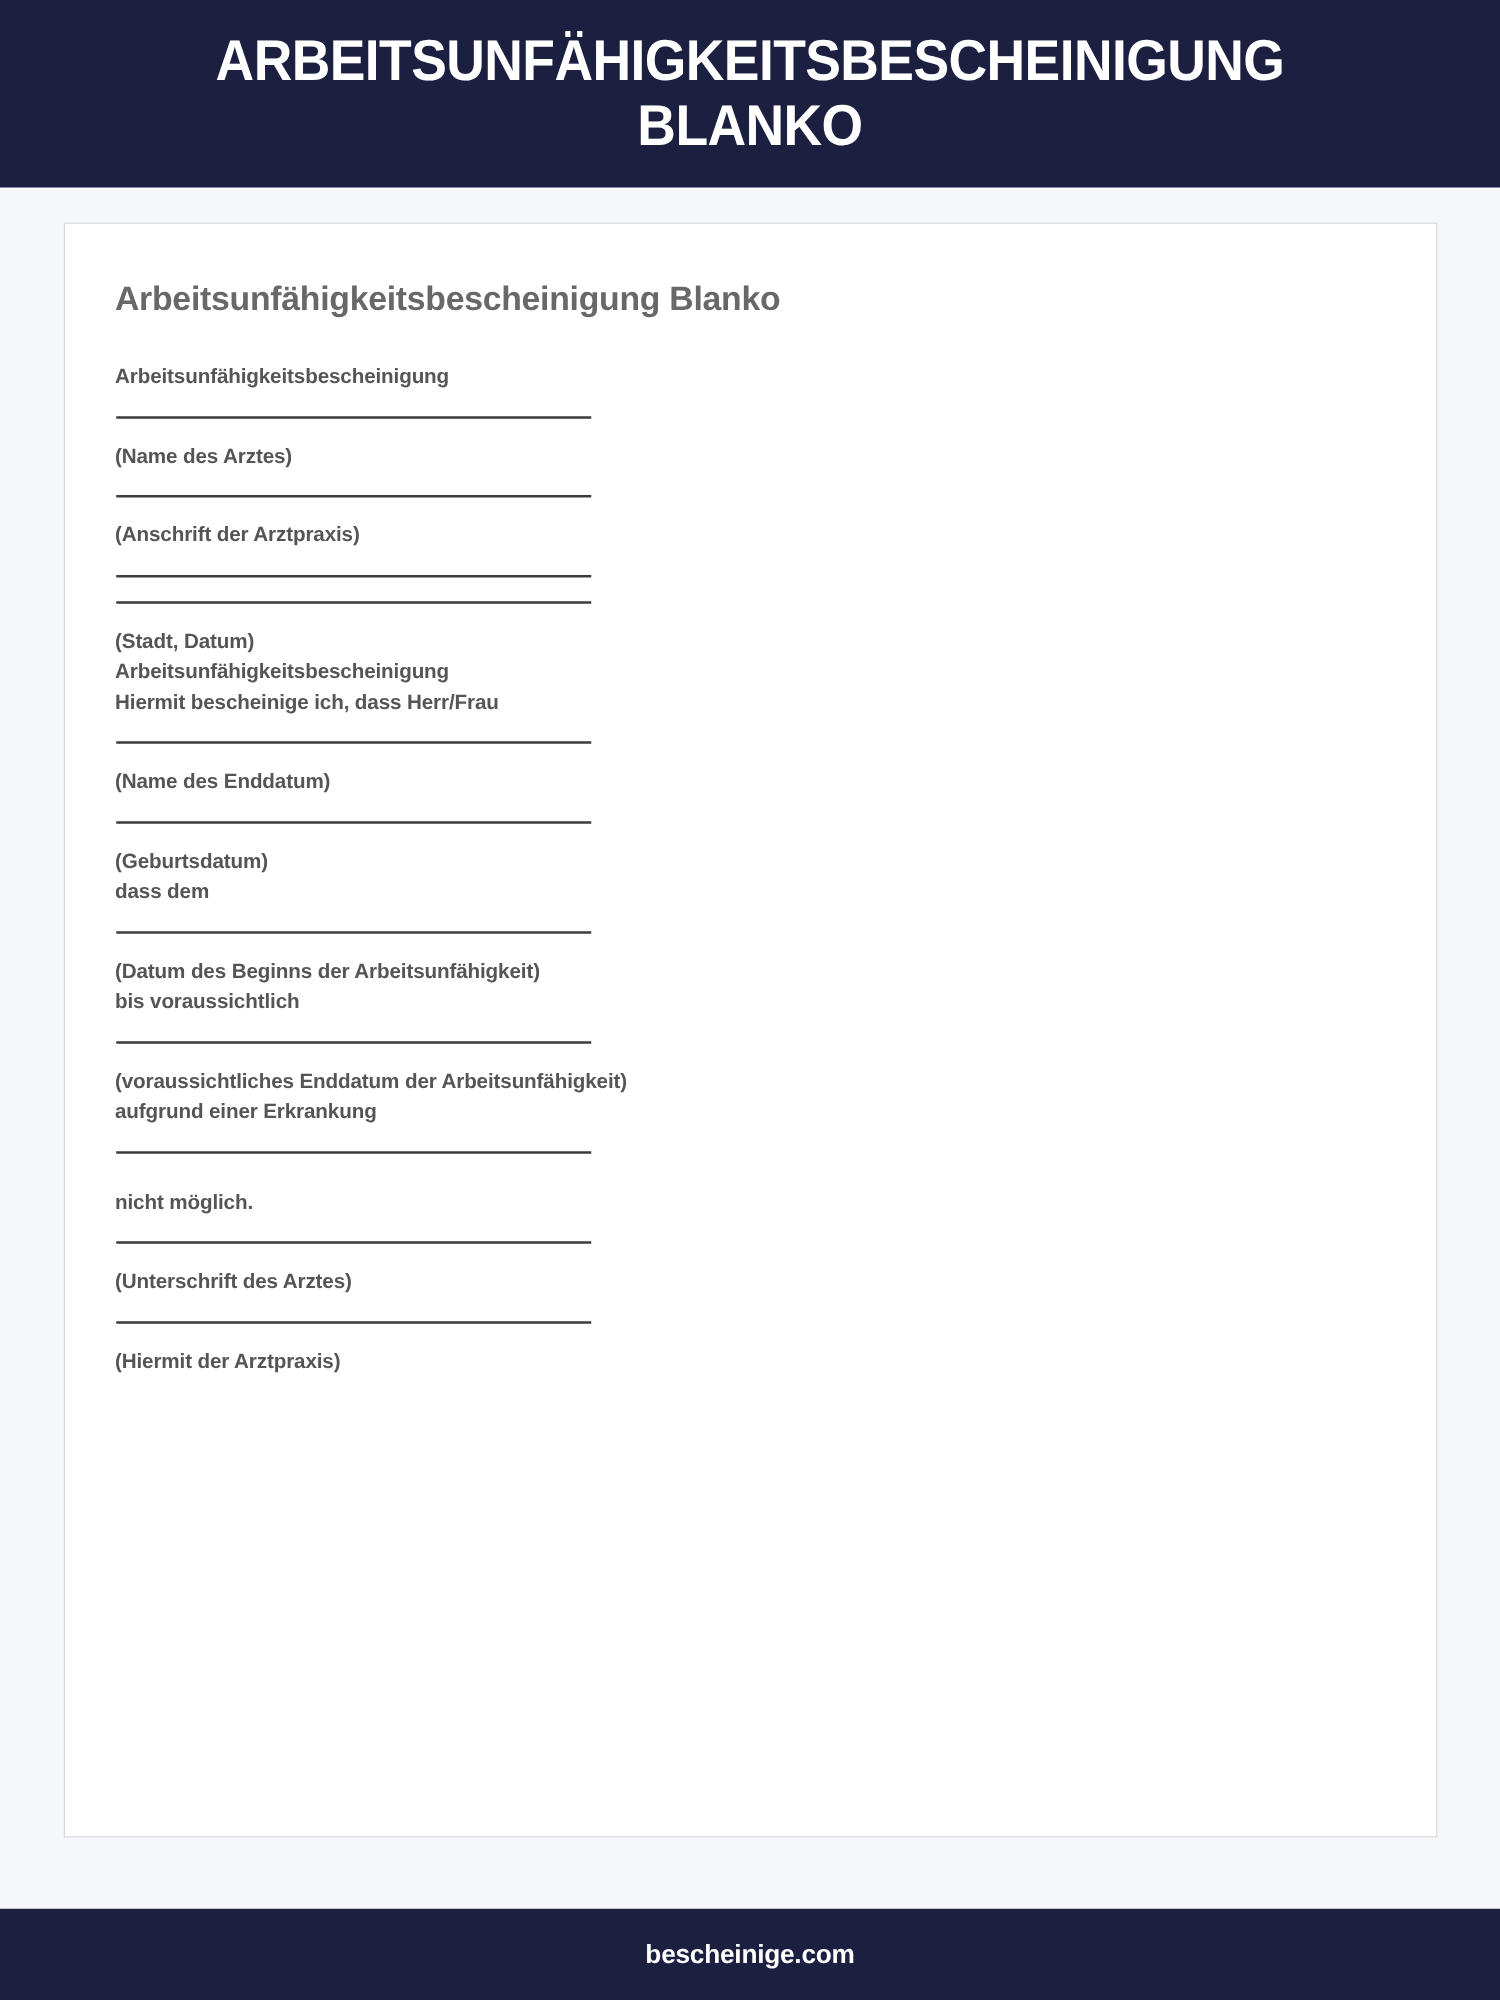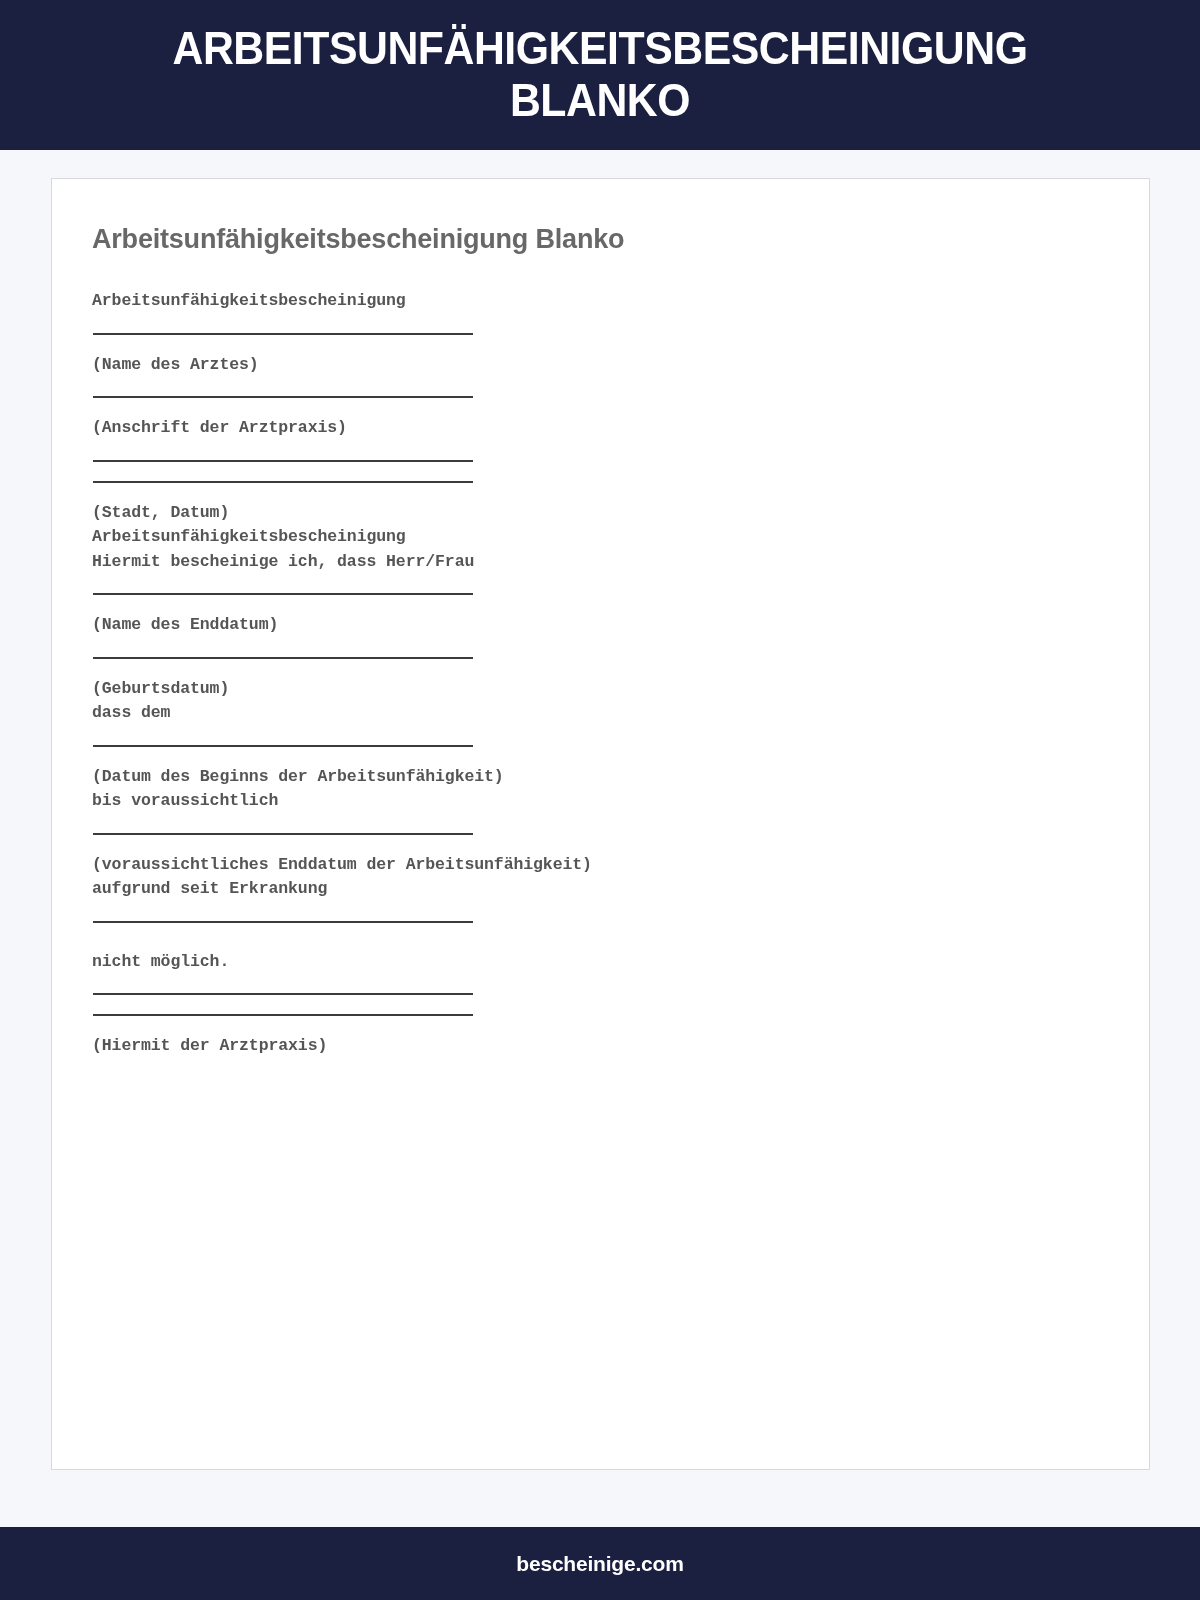--- a/index.html
+++ b/index.html
@@ -55,21 +55,20 @@
     font-size: 27px;
     font-weight: bold;
     color: #686868;
     margin: 0 0 34px 0;
     line-height: 1.2;
     letter-spacing: -0.2px;
   }
 
   .doc-body {
     margin: 0;
-    font-family: Liberation Mono, monospace;
   }
 
   .doc-line {
     font-size: 16.5px;
     font-weight: bold;
     color: #555555;
     line-height: 24.5px;
     margin: 0;
     letter-spacing: -0.1px;
     white-space: pre-line;
@@ -129,24 +128,25 @@
         <div class="rule"></div>
         <p class="doc-line">(Name des Enddatum)</p>
         <div class="rule"></div>
         <p class="doc-line">(Geburtsdatum)
 dass dem</p>
         <div class="rule"></div>
         <p class="doc-line">(Datum des Beginns der Arbeitsunfähigkeit)
 bis voraussichtlich</p>
         <div class="rule"></div>
         <p class="doc-line">(voraussichtliches Enddatum der Arbeitsunfähigkeit)
-aufgrund seit Erkrankung</p>
+aufgrund einer Erkrankung</p>
         <div class="rule"></div>
         <p class="doc-line gap-para">nicht möglich.</p>
         <div class="rule"></div>
+        <p class="doc-line">(Unterschrift des Arztes)</p>
         <div class="rule"></div>
         <p class="doc-line">(Hiermit der Arztpraxis)</p>
       </div>
   </div>
 </div>
 
 <div class="page-footer">
   <span class="page-footer-text">bescheinige.com</span>
 </div>
 

